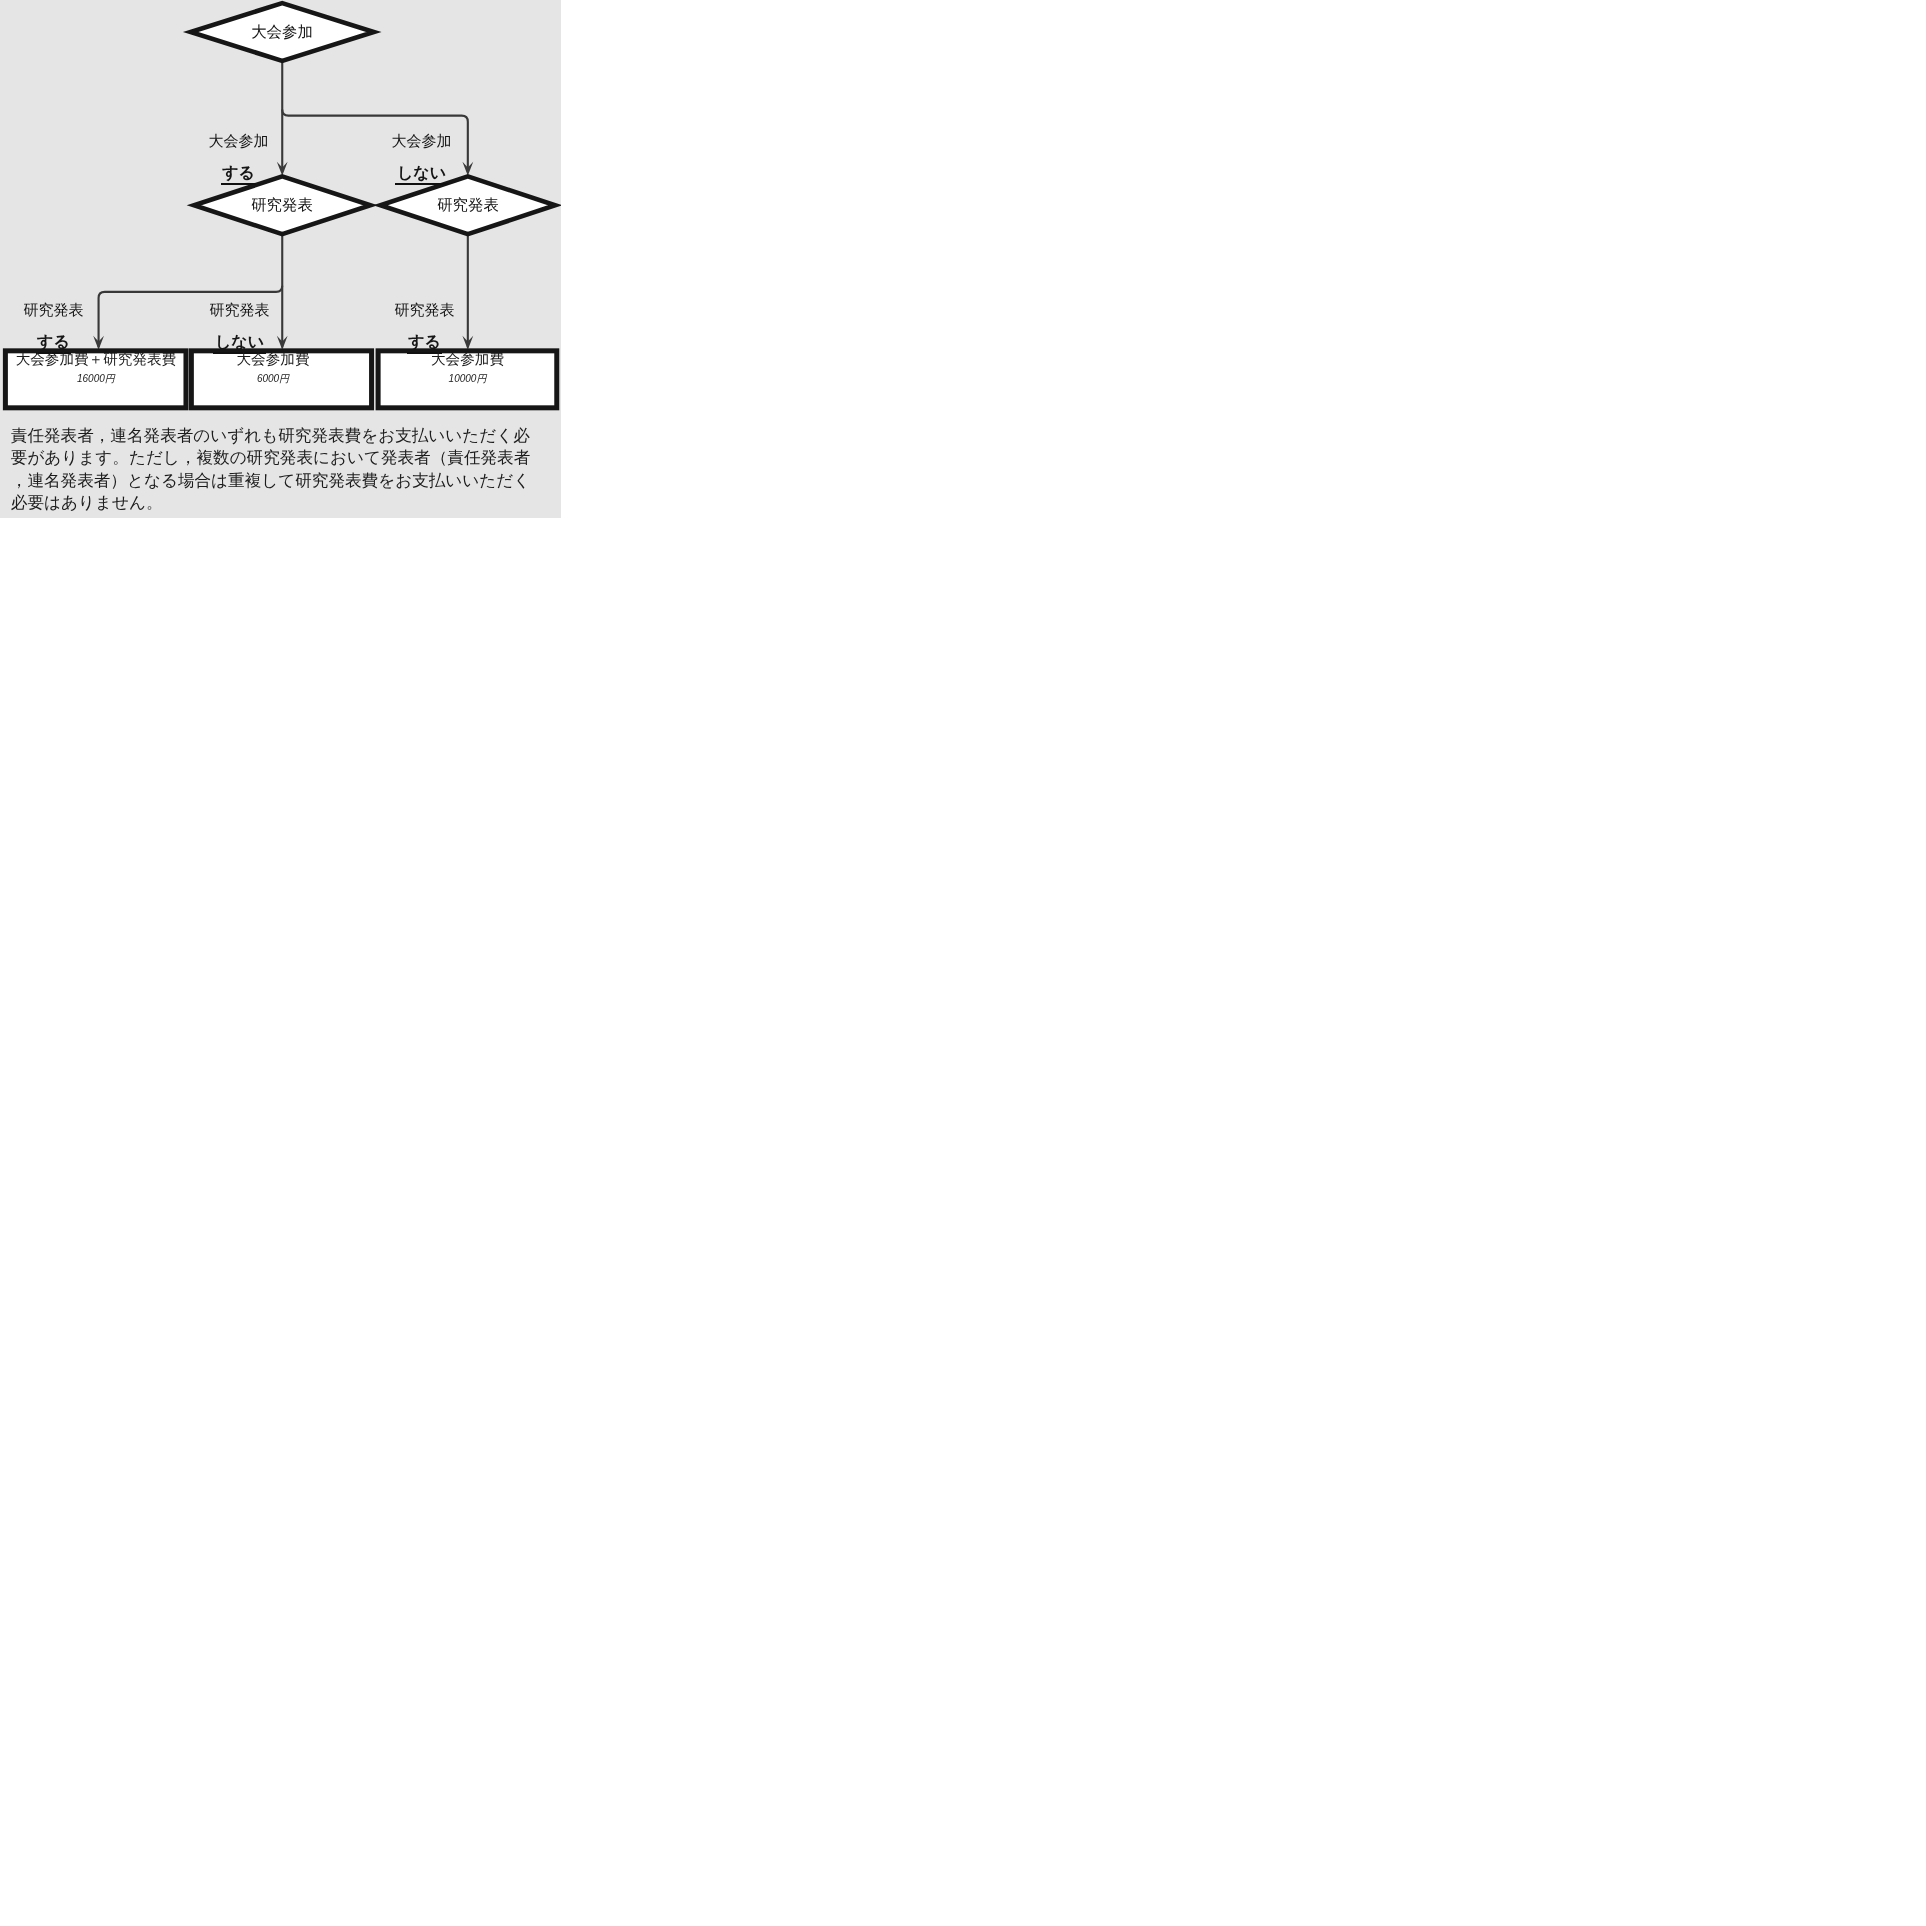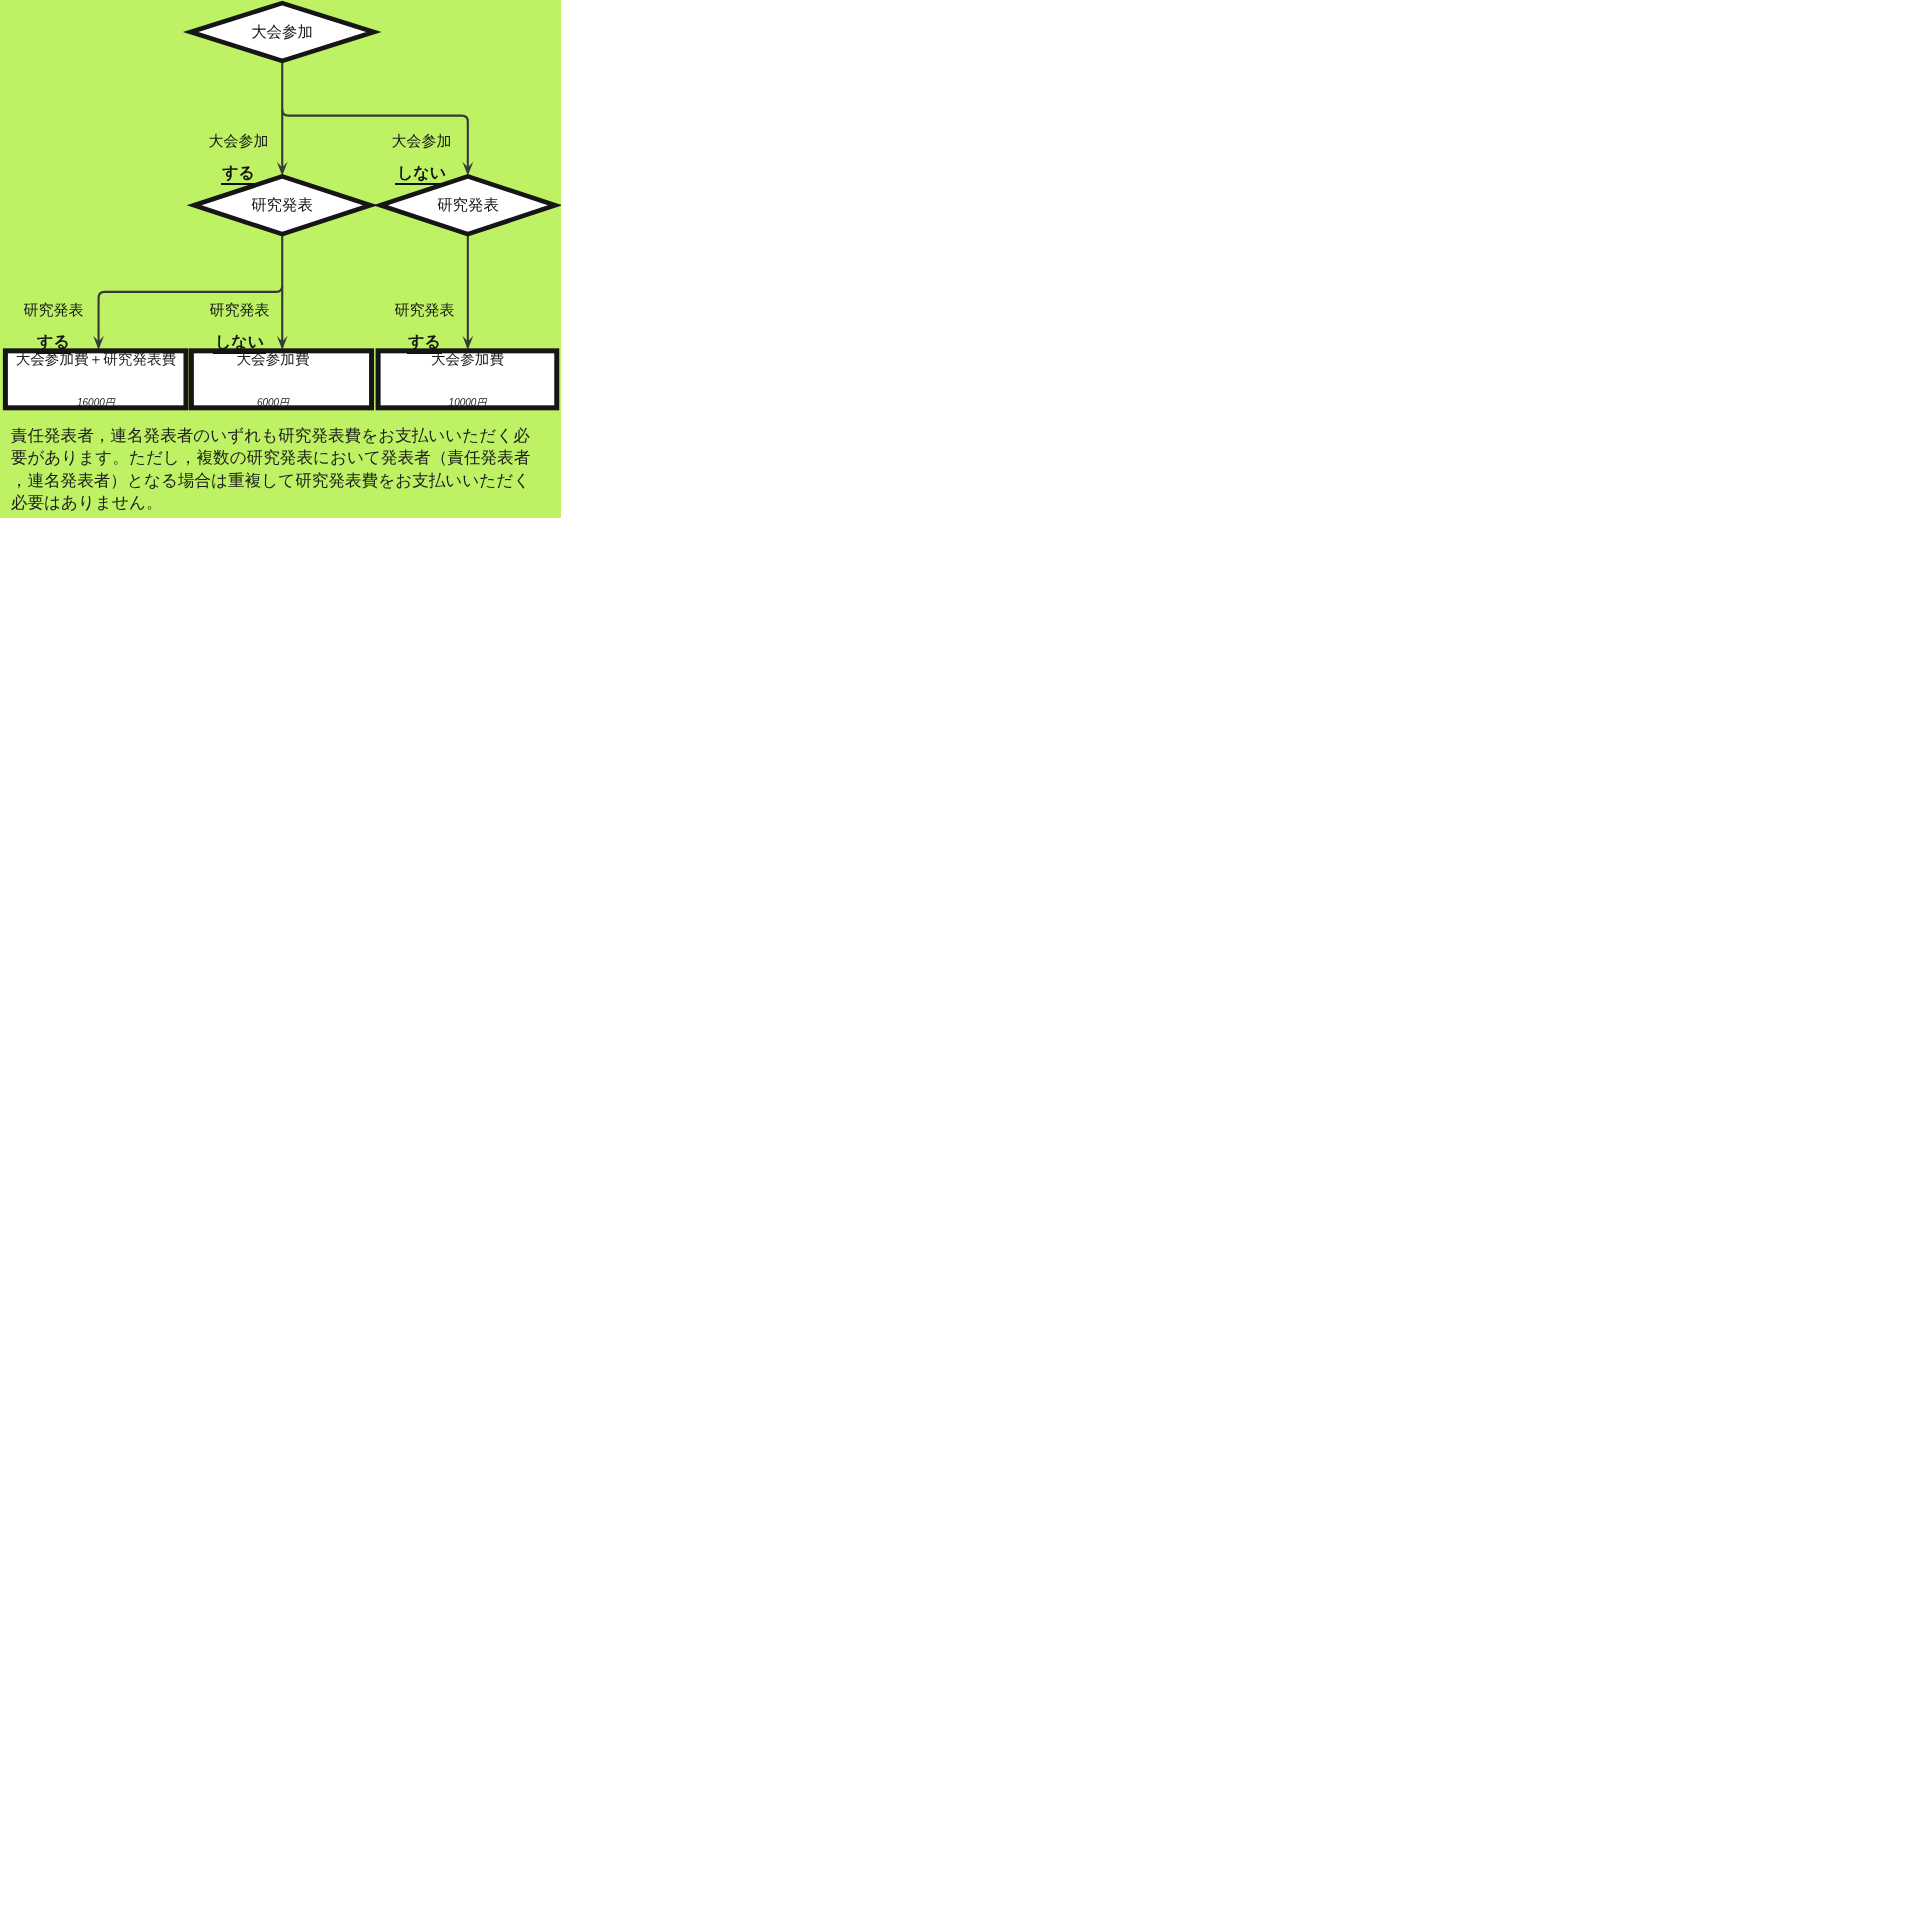--- a/index.html
+++ b/index.html
@@ -8,21 +8,21 @@
     background: #ffffff;
     width: 561px;
     height: 518px;
     overflow: hidden;
     font-family: "Liberation Sans", "DejaVu Sans", sans-serif;
   }
   #stage {
     position: relative;
     width: 561px;
     height: 518px;
-    background: #bef264;
+    background: #e5e5e5;
     color: #1c1c1c;
   }
   #flow-svg {
     position: absolute;
     left: 0;
     top: 0;
     width: 561px;
     height: 518px;
   }
   .node-label {
@@ -52,21 +52,21 @@
     font-weight: 700;
     line-height: 1.15;
     border-bottom: 2.3px solid #111111;
     padding: 0 1.5px 0.8px 1.5px;
     white-space: nowrap;
   }
   .outcome-box {
     position: absolute;
     display: flex;
     flex-direction: column;
-    justify-content: space-between;
+    justify-content: flex-start;
     align-items: center;
     gap: 6.2px;
     text-align: center;
   }
   .outcome-box .title {
     font-size: 14.6px;
     line-height: 1.1;
     white-space: nowrap;
   }
   .outcome-box .amount {

